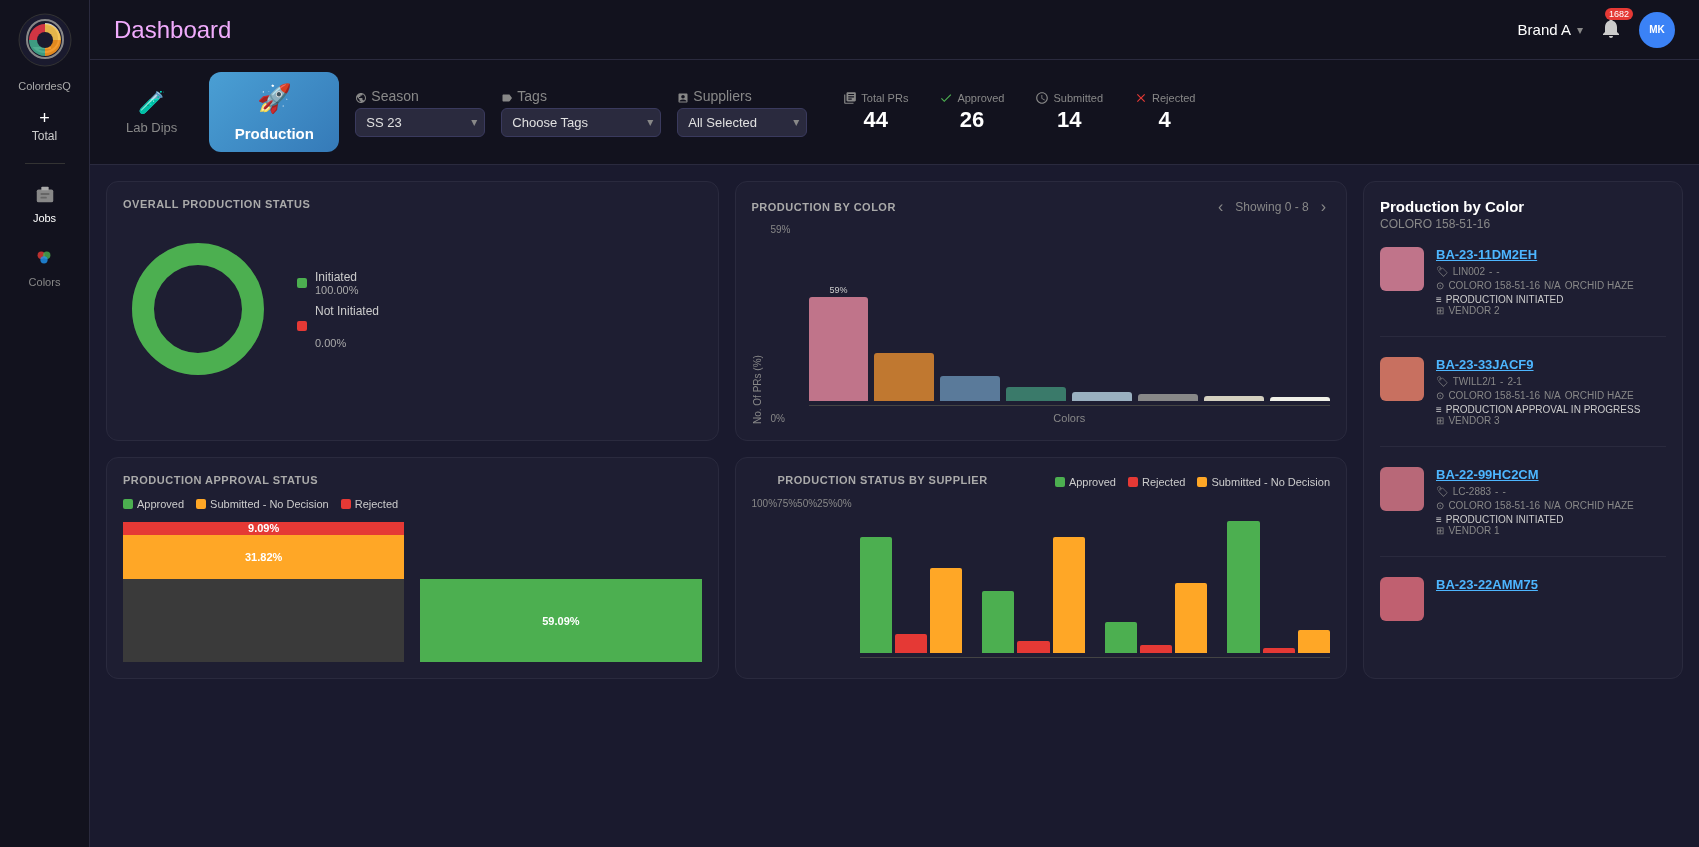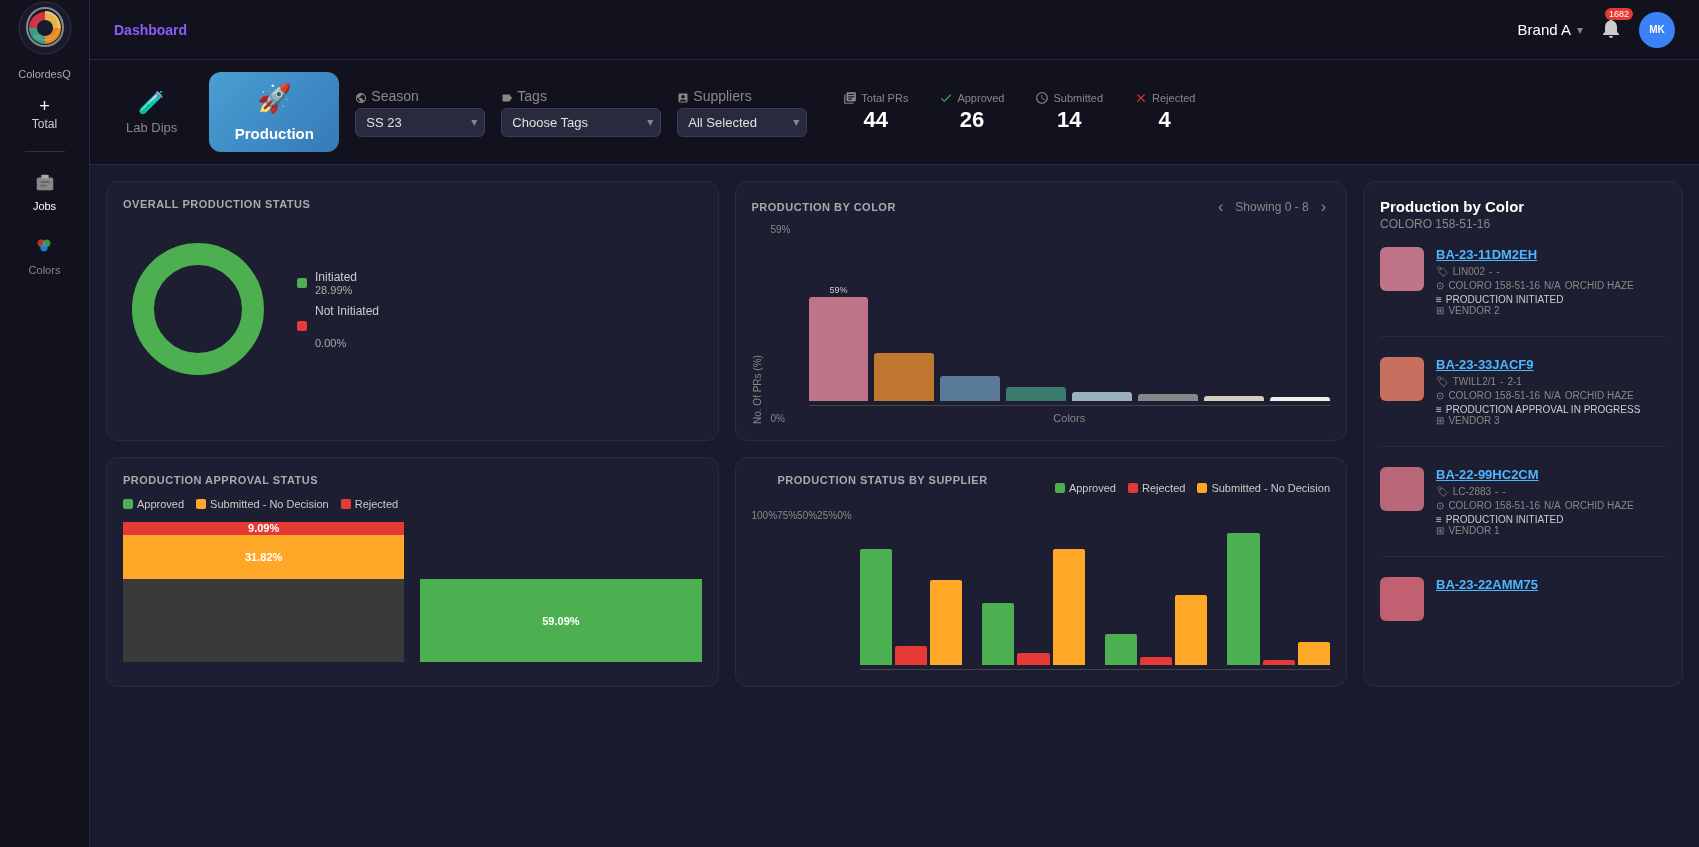--- a/index.html
+++ b/index.html
@@ -13,21 +13,21 @@
       display: flex;
     }
 
     
     .sidebar {
       width: 90px;
       background: #12121e;
       display: flex;
       flex-direction: column;
       align-items: center;
-      padding: 0 0;
+      padding: 12px 0;
       flex-shrink: 0;
       border-right: 1px solid #2a2a3e;
     }
     .sidebar-logo {
       width: 56px;
       height: 56px;
       margin-bottom: 4px;
     }
     .sidebar-app-name {
       font-size: 11px;
@@ -85,23 +85,23 @@
       background: #12121e;
       padding: 0 24px;
       height: 60px;
       display: flex;
       align-items: center;
       justify-content: space-between;
       border-bottom: 1px solid #2a2a3e;
       flex-shrink: 0;
     }
     .header-title {
-      font-size: 14px;
-      font-weight: 700;
-      color: #8b5cf6;
+      font-size: 24px;
+      font-weight: 400;
+      color: #f0abfc;
     }
     .header-right {
       display: flex;
       align-items: center;
       gap: 16px;
     }
     .brand-selector {
       display: flex;
       align-items: center;
       gap: 6px;
@@ -599,21 +599,21 @@
         <div class="donut-container">
           <svg class="donut-svg" width="150" height="150" viewBox="0 0 150 150">
             <circle cx="75" cy="75" r="55" fill="none" stroke="#2a2a3e" stroke-width="22"></circle>
             <circle cx="75" cy="75" r="55" fill="none" stroke="#4caf50" stroke-width="22" stroke-dasharray="345.4 0" stroke-dashoffset="86.35" transform="rotate(-90 75 75)"></circle>
           </svg>
           <div class="donut-legend">
             <div class="legend-item">
               <div class="legend-dot" style="background:#4caf50;"></div>
               <div>
                 <div>Initiated</div>
-                <div style="font-size:11px;color:#aaa;">28.99%</div>
+                <div style="font-size:11px;color:#aaa;">100.00%</div>
               </div>
             </div>
             <div class="legend-item">
               <div class="legend-dot" style="background:#e53935;"></div>
               <div>
                 <div>Not Initiated</div>
                 <div style="font-size:11px;color:#aaa;margin-top:19px;">0.00%</div>
               </div>
             </div>
           </div>
@@ -795,21 +795,21 @@
           </div>
 
           <div style="flex:1; display:flex; flex-direction:column; height:100%; justify-content:flex-end;">
             <div style="width:100%;height:59.09%;background:#4caf50;display:flex;align-items:center;justify-content:center;font-size:11px;color:#fff;font-weight:600;">59.09%</div>
           </div>
         </div>
       </div>
 
       <div class="card">
         <div style="display:flex;align-items:center;justify-content:space-between;margin-bottom:8px;">
-          <div class="card-title" style="margin-bottom:16px;padding-left:26px;">PRODUCTION STATUS BY SUPPLIER</div>
+          <div class="card-title" style="margin-bottom:4px;padding-left:26px;">PRODUCTION STATUS BY SUPPLIER</div>
           <div class="supplier-legend" style="margin-bottom:0;">
             <div class="supplier-legend-item">
               <div style="width:10px;height:10px;border-radius:2px;background:#4caf50;"></div>
               <span>Approved</span>
             </div>
             <div class="supplier-legend-item">
               <div style="width:10px;height:10px;border-radius:2px;background:#e53935;"></div>
               <span>Rejected</span>
             </div>
             <div class="supplier-legend-item">

